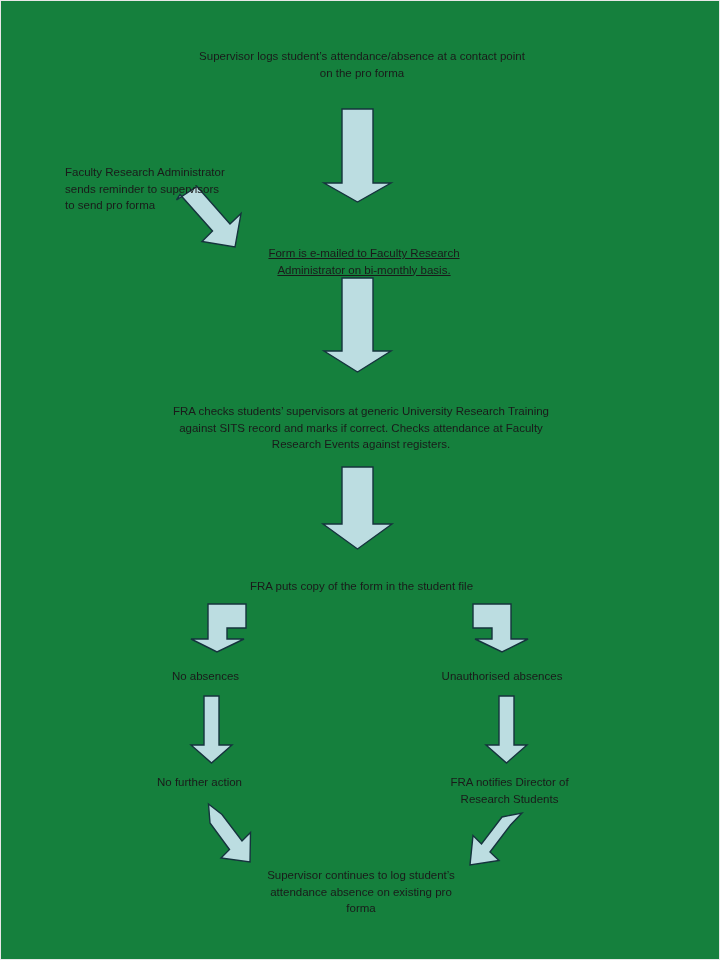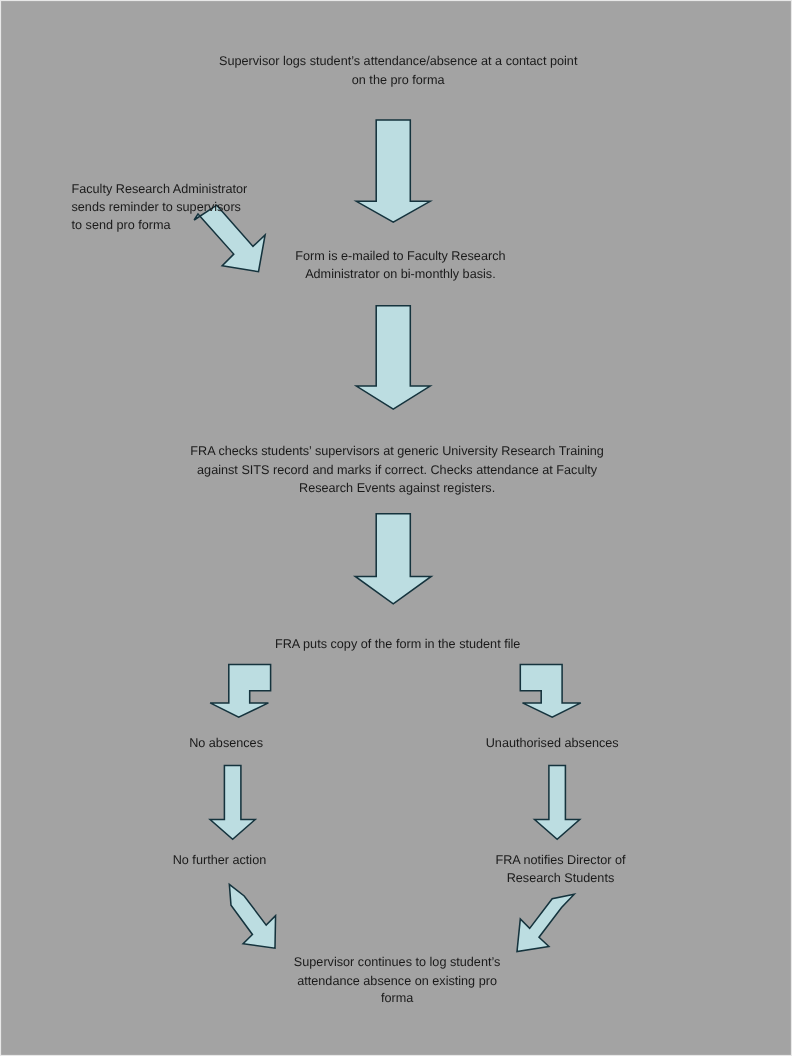--- a/index.html
+++ b/index.html
@@ -7,21 +7,21 @@
     padding: 0;
     background: #ffffff;
   }
   body {
     font-family: "Liberation Sans", sans-serif;
   }
   #page {
     position: relative;
     width: 720px;
     height: 960px;
-    background: #a3a3a3;
+    background: #15803d;
     border: 1px solid #e8e8e8;
     box-sizing: border-box;
     overflow: hidden;
   }
   .node {
     position: absolute;
     color: #1a1a1a;
     font-size: 11.5px;
     line-height: 16.5px;
     white-space: pre-line;
@@ -71,21 +71,21 @@
     <polygon class="arrow-shape" points="521,812 509.5,824 489,851 498,859.5 469,864 472,834.5 480.5,843 501,816"></polygon>
   </svg>
 
   <div class="node center" style="left:136px; top:47px; width:450px;">Supervisor logs student’s attendance/absence at a contact point
 on the pro forma</div>
 
   <div class="node left" style="left:64px; top:139px; width:260px;margin-top:24px;">Faculty Research Administrator
 sends reminder to supervisors
 to send pro forma</div>
 
-  <div class="node center" style="left:238px; top:224px; width:250px;">Form is e-mailed to Faculty Research
+  <div class="node center" style="left:238px; top:244px; width:250px;text-decoration:underline;">Form is e-mailed to Faculty Research
 Administrator on bi-monthly basis.</div>
 
   <div class="node center" style="left:115px; top:402px; width:490px;">FRA checks students’ supervisors at generic University Research Training
 against SITS record and marks if correct. Checks attendance at Faculty
 Research Events against registers.</div>
 
   <div class="node center" style="left:218px; top:577px; width:285px;">FRA puts copy of the form in the student file</div>
 
   <div class="node center" style="left:136px; top:667px; width:137px;">No absences</div>
 

